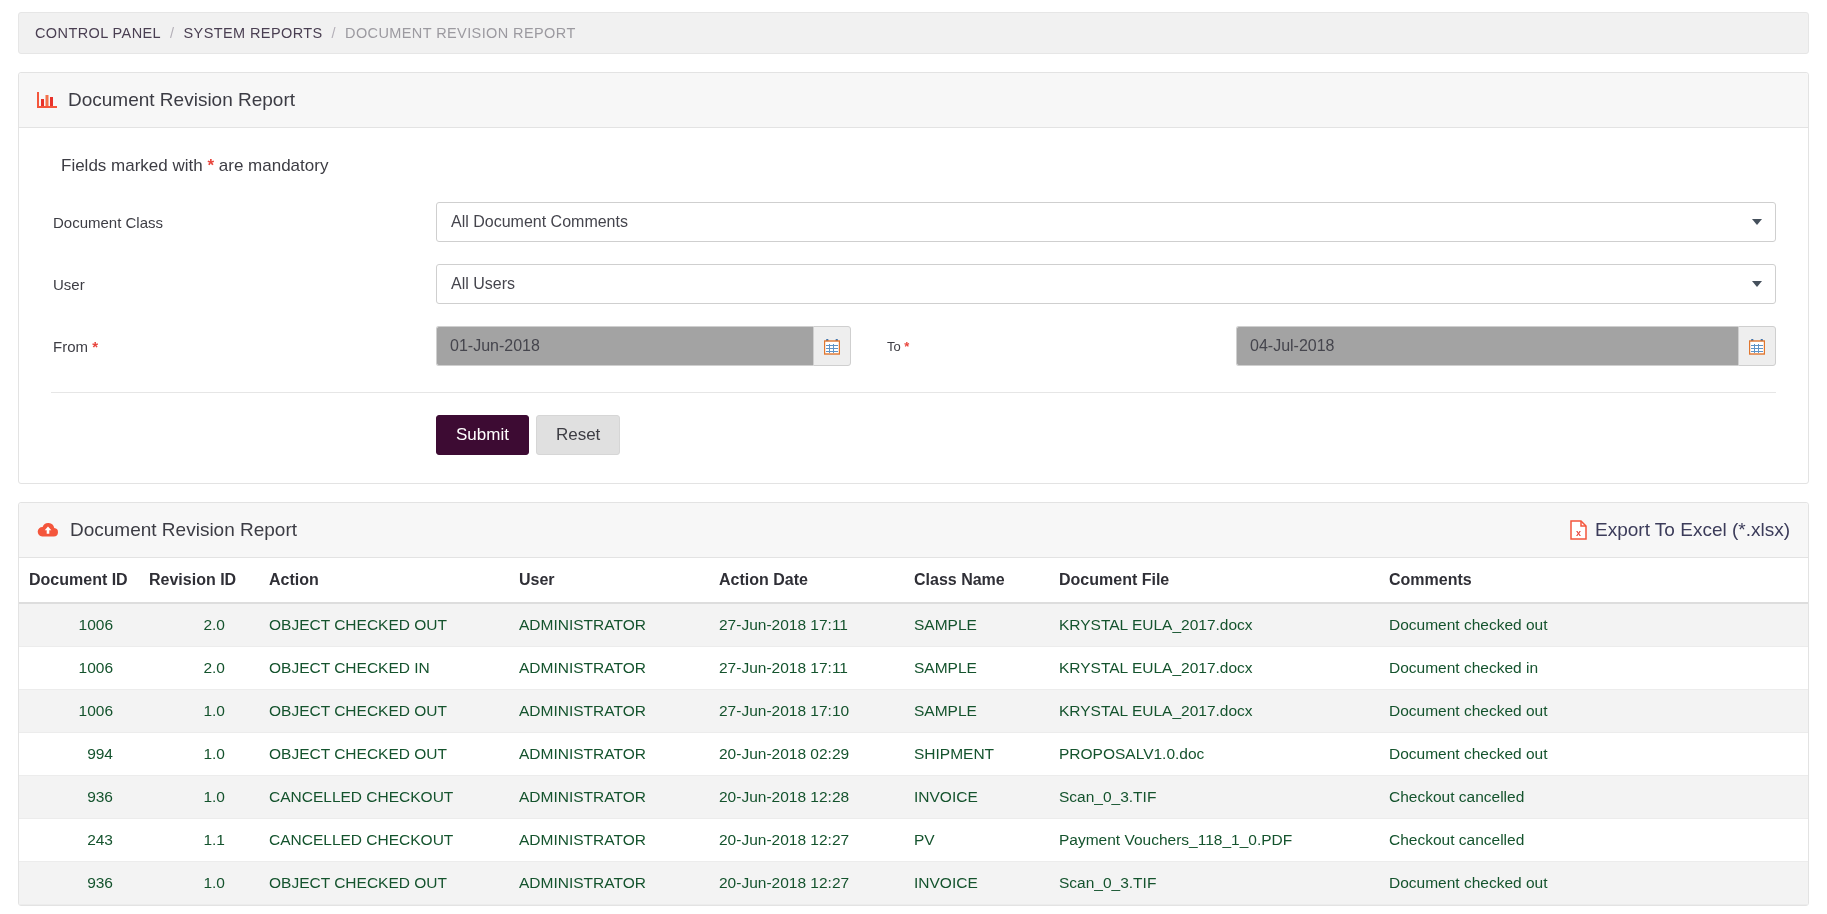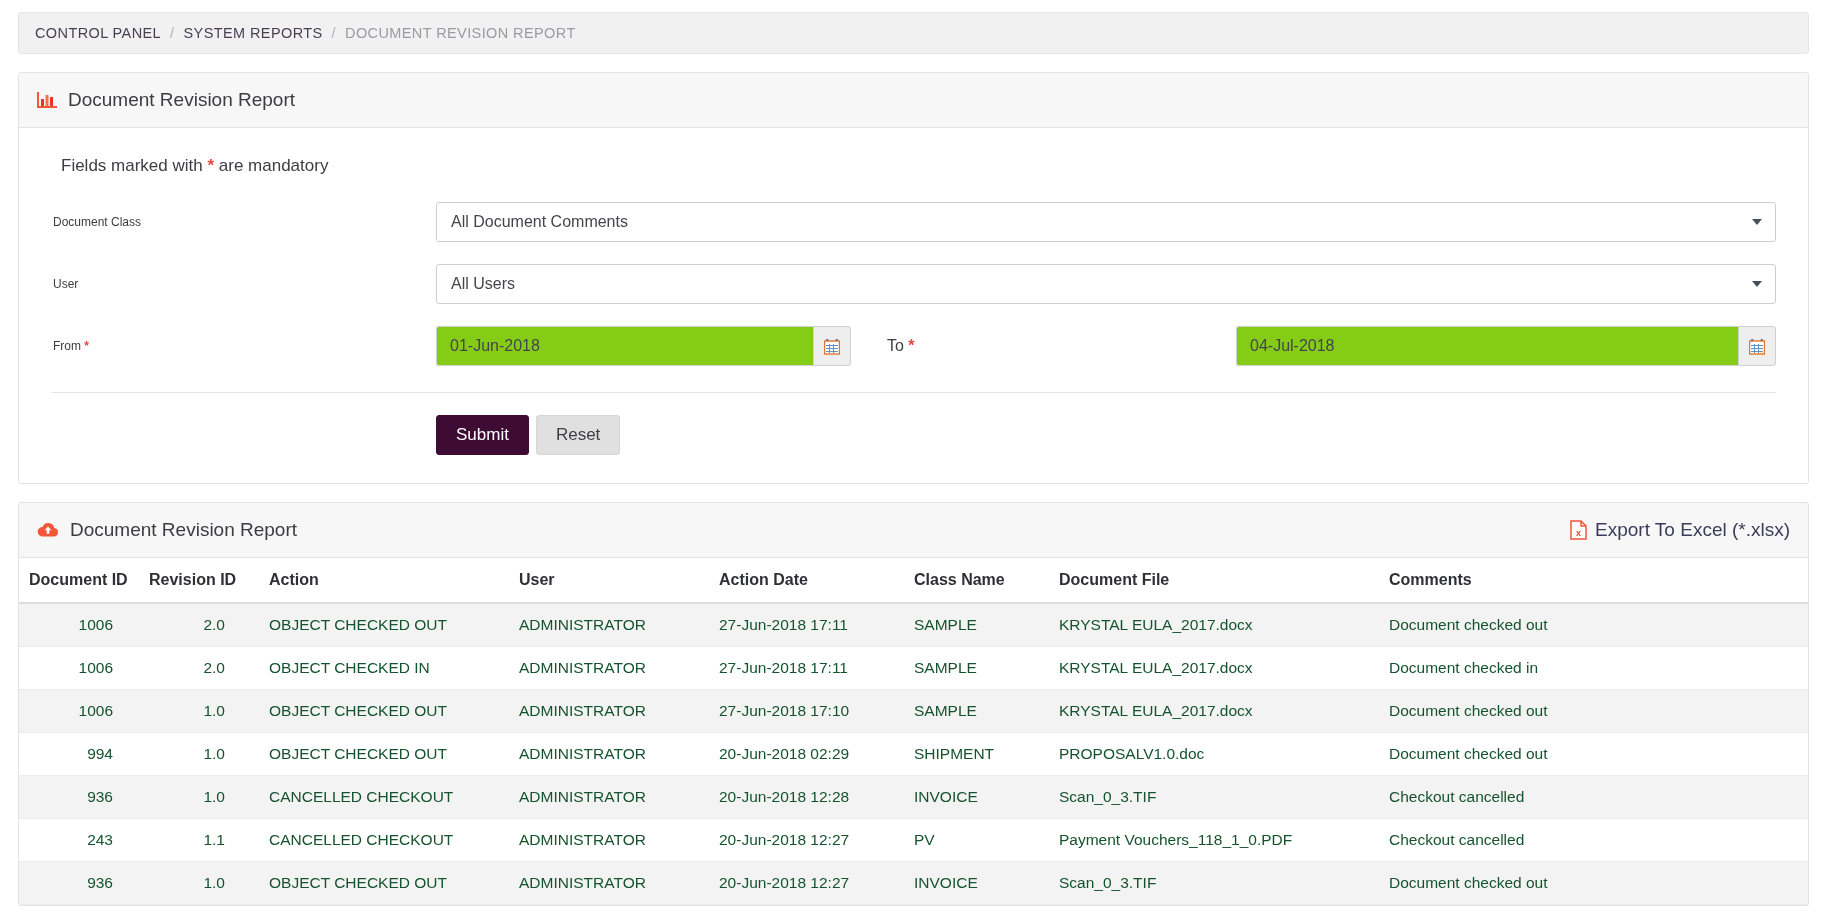--- a/index.html
+++ b/index.html
@@ -78,21 +78,21 @@
   .req { color: #e8453c; font-weight: bold; }
 
   .form-row {
     display: flex;
     align-items: center;
     margin-bottom: 22px;
   }
   .form-label {
     width: 385px;
     flex: 0 0 385px;
-    font-size: 12px;
+    font-size: 15px;
     color: #3d3d44;
     padding-left: 2px;
   }
   .control-wide { flex: 1 1 auto; }
 
   .select-box {
     position: relative;
     width: 100%;
     height: 40px;
     border: 1px solid #cfcfcf;
@@ -119,21 +119,21 @@
   .date-group {
     display: flex;
     align-items: stretch;
     height: 40px;
   }
   .date-input {
     height: 40px;
     border: 1px solid #cfcfcf;
     border-right: none;
     border-radius: 3px 0 0 3px;
-    background: #84cc16;
+    background: #a3a3a3;
     font-family: "Liberation Sans", sans-serif;
     font-size: 16px;
     color: #45454d;
     padding: 0 13px;
     outline: none;
     width: 100%;
   }
   .date-btn {
     width: 38px;
     flex: 0 0 38px;
@@ -143,21 +143,21 @@
     display: flex;
     align-items: center;
     justify-content: center;
     cursor: pointer;
   }
 
   .from-block { width: 415px; flex: 0 0 415px; }
   .to-label {
     width: 385px;
     flex: 0 0 385px;
-    font-size: 16px;
+    font-size: 13px;
     color: #3d3d44;
     padding-left: 36px;
   }
   .to-block { flex: 1 1 auto; }
 
   .divider {
     border-top: 1px solid #e6e6e6;
     margin: 26px 0 22px 0;
   }
 

